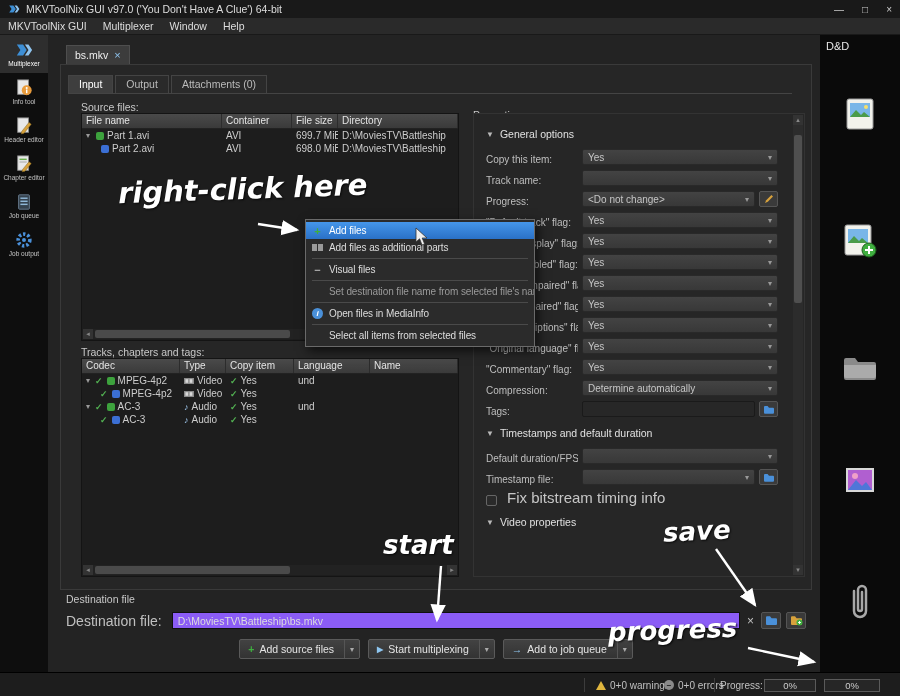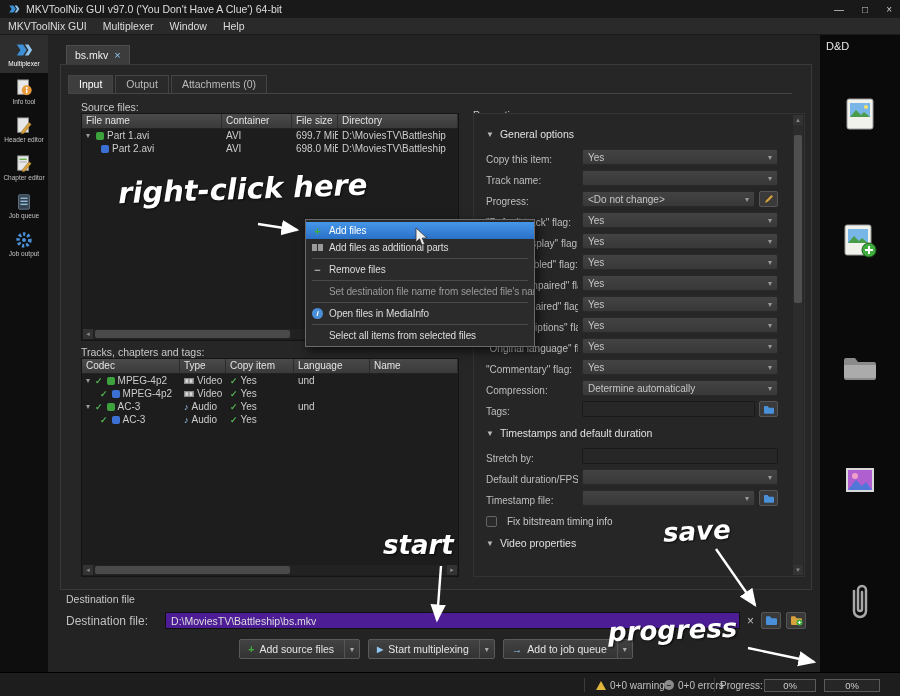--- a/index.html
+++ b/index.html
@@ -51,31 +51,31 @@
   .sect{display:flex;align-items:center;gap:6px;height:20px;margin-top:6px;color:#e0e0e0;font-size:10.5px}
   .tri{color:#b8b8b8;font-size:8px}
   .prow{display:flex;align-items:flex-end;height:21px;gap:4px}
   .plabel{width:92px;flex:none;font-size:10px;color:#bfbfbf;white-space:nowrap;overflow:hidden}
   .combo{flex:1;height:16px;background:linear-gradient(#434343,#383838);border:1px solid #292929;border-radius:2px;display:flex;align-items:center;padding:0 5px;font-size:10px;color:#c6c6c6}
   .cval{flex:1;white-space:nowrap;overflow:hidden}
   .carrow{color:#999;font-size:8px}
   .tinput{flex:1;height:16px;background:#272727;border:1px solid #1a1a1a;border-radius:2px;padding:0 5px;display:flex;align-items:center}
   .mini-btn{width:19px;height:16px;background:#3a3a3a;border:1px solid #555;border-radius:2px;display:flex;align-items:center;justify-content:center;flex:none}
   .pcheck{width:11px;height:11px;background:#2a2a2a;border:1px solid #666;border-radius:2px;margin-right:6px;flex:none}
-  .cblabel{font-size:10px;color:#c6c6c6}
+  .cblabel{font-size:15px;color:#c6c6c6}
   .vscroll{position:absolute;top:1px;right:1px;bottom:1px;width:10px;background:#2c2c2c;display:flex;flex-direction:column}
   .vs-btn{height:10px;text-align:center;font-size:7px;line-height:10px;color:#888;background:#333}
   .vs-track{flex:1;position:relative}
   .vs-thumb{position:absolute;left:1px;right:1px;top:10px;height:168px;background:#4f4f4f;border-radius:2px}
   
   .dest-group{position:absolute;left:12px;top:557px;width:752px;height:44px}
   .dest-title{position:absolute;left:6px;top:1px;font-size:10.5px;color:#c8c8c8}
   .dest-row{position:absolute;left:6px;top:20px;right:6px;display:flex;align-items:center;gap:5px}
-  .dest-label{font-size:12px;color:#c0c0c0;flex:none;margin-right:12px}
-  .dest-input{flex:1;height:17px;background:#4c1d95;border:1px solid #101010;display:flex;align-items:center;padding:0 5px;font-size:10.5px;color:#ddd}
+  .dest-label{font-size:14px;color:#c0c0c0;flex:none;margin-right:5px}
+  .dest-input{flex:1;height:17px;background:#8b5cf6;border:1px solid #101010;display:flex;align-items:center;padding:0 5px;font-size:10.5px;color:#ddd}
   .dest-value{flex:1;white-space:nowrap;overflow:hidden}
   .clearx{color:#c0c0c0;font-size:12px;margin:0 2px}
   .dbtn{width:20px;height:17px;background:#3a3a3a;border:1px solid #555;border-radius:2px;display:flex;align-items:center;justify-content:center;flex:none}
   .actions{position:absolute;left:12px;top:604px;width:752px;display:flex;justify-content:center;gap:8px}
   .abtn{display:flex;align-items:center;height:20px;background:linear-gradient(#424242,#333);border:1px solid #5a5a5a;border-radius:2px;padding:0 0 0 8px;font-size:10.5px;color:#e4e4e4;gap:5px}
   .aicon{font-weight:bold}
   .aicon.plus{color:#3fae3f}
   .aicon.play{color:#8ec6f0;font-size:8px}
   .aicon.arrow{color:#8ec6f0}
   .split{border-left:1px solid #555;align-self:stretch;display:flex;align-items:center;padding:0 5px;margin-left:5px;color:#aaa;font-size:8px}
@@ -450,26 +450,20 @@
             <span class="mini-btn">
               <svg width="11" height="9">
                 <path d="M1 2 a1 1 0 0 1 1-1 h2.6 l1.4 1.8 H10 a1 1 0 0 1 1 1 V7.8 a1 1 0 0 1 -1 1 H2 a1 1 0 0 1 -1-1 Z" fill="#4a90d9"></path>
               </svg>
             </span>
           </div>
 
         <div class="sect">
             <span class="tri">▼</span>
             <span>Timestamps and default duration</span>
-          </div>
-        <div class="prow">
-            <span class="plabel">Stretch by:</span>
-            <span class="tinput">
-              <span class="cval"></span>
-            </span>
           </div>
         <div class="prow">
             <span class="plabel">Default duration/FPS:</span>
             <span class="combo">
               <span class="cval"></span>
               <span class="carrow">▾</span>
             </span>
           </div>
         <div class="prow">
             <span class="plabel">Timestamp file:</span>
@@ -605,21 +599,21 @@
     <div class="ci">
         <span class="cicon"><svg width="11" height="9">
             <rect x="0" y="1" width="5" height="7" fill="#9a9a9a"></rect>
             <rect x="6" y="1" width="5" height="7" fill="#9a9a9a"></rect>
           </svg></span>
         <span>Add files as additional parts</span>
       </div>
     <div class="csep"></div>
     <div class="ci">
         <span class="cicon">−</span>
-        <span>Remove files</span>
+        <span>Visual files</span>
       </div>
     <div class="csep"></div>
     <div class="ci dim">
         <span class="cicon"></span>
         <span>Set destination file name from selected file's name</span>
       </div>
     <div class="csep"></div>
     <div class="ci">
         <span class="cicon infoc">i</span>
         <span>Open files in MediaInfo</span>

